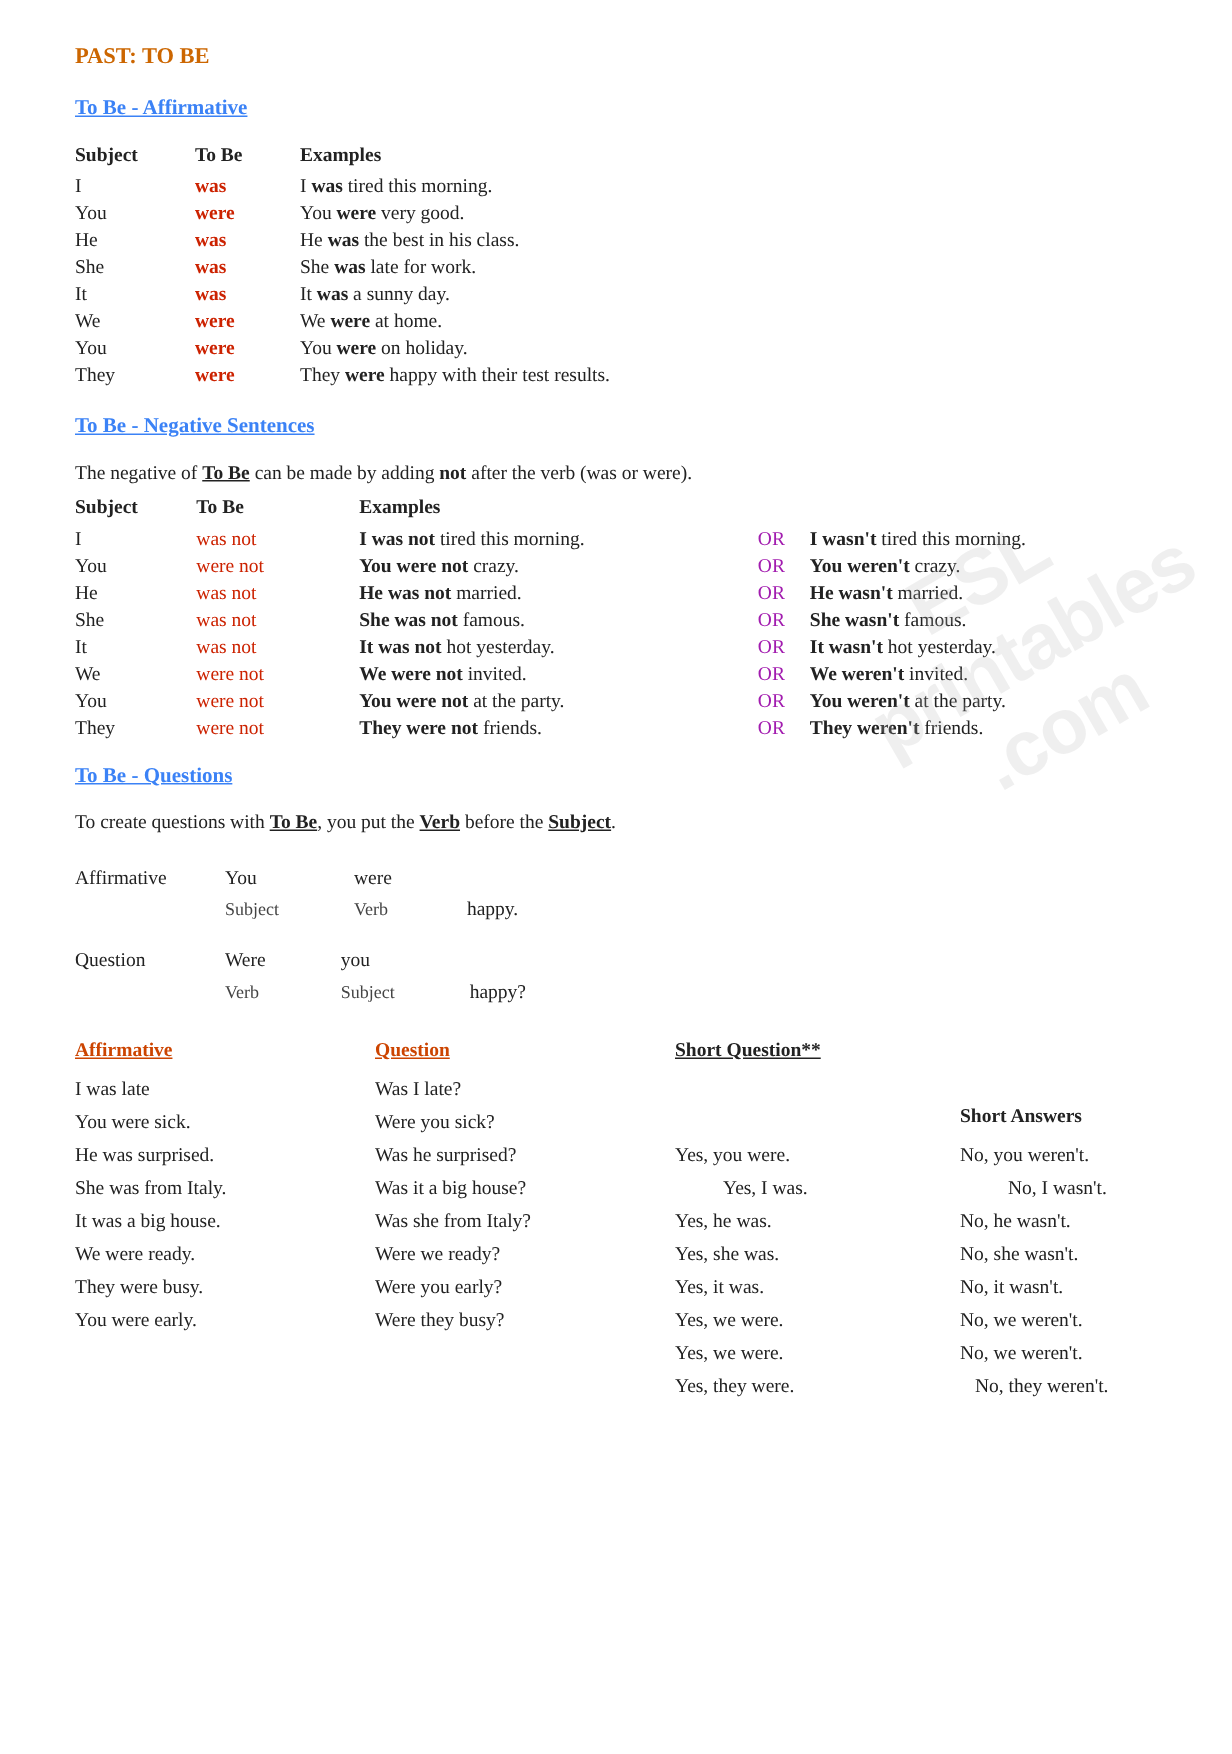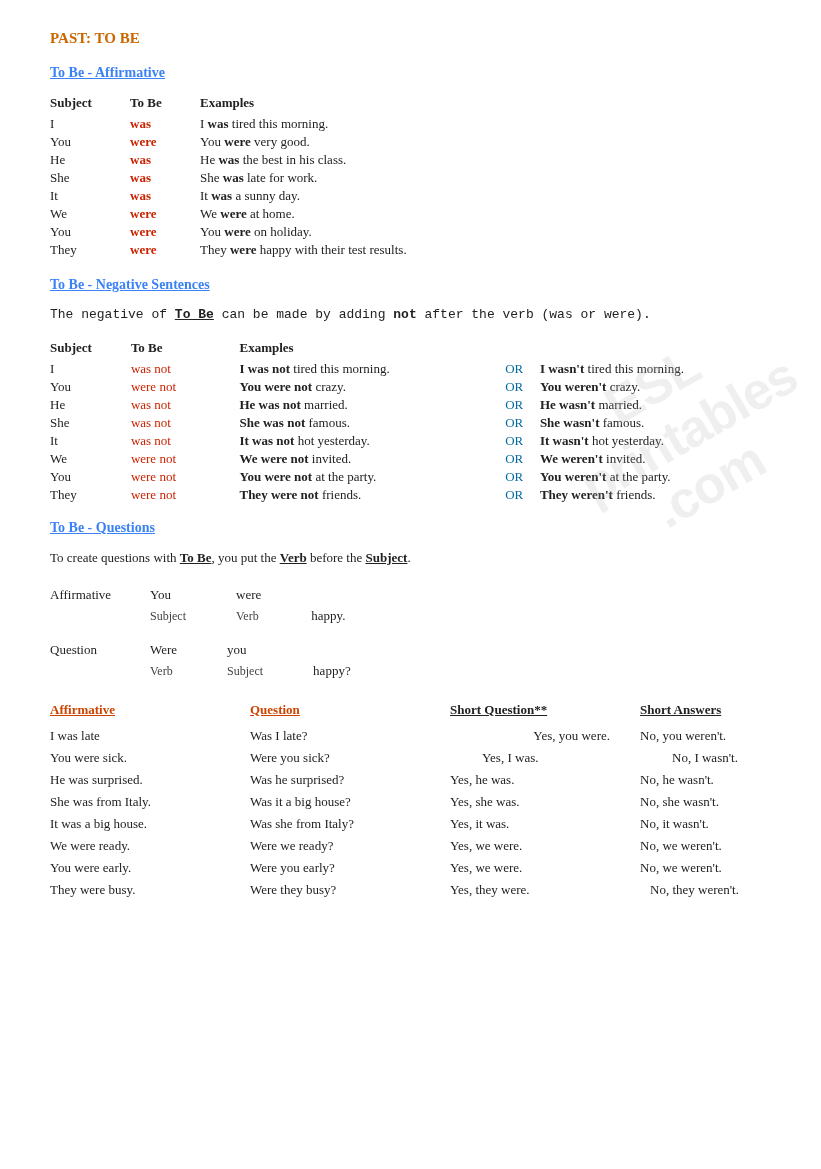--- a/index.html
+++ b/index.html
@@ -41,42 +41,41 @@
     }
     .affirmative-table td {
       padding: 1px 6px 1px 0;
       vertical-align: top;
       font-size: 13px;
     }
     .red { color: #cc2200; }
     .bold { font-weight: bold; }
     .intro-text {
       font-size: 13px;
-      margin-bottom: 12px;
+      margin-bottom: 2px;
       line-height: 1.6;
-      font-family: Liberation Mono, monospace;
     }
     .neg-table {
       width: 100%;
       border-collapse: collapse;
       margin-bottom: 16px;
     }
     .neg-table th {
       text-align: left;
       font-weight: bold;
       font-size: 13px;
       padding: 2px 8px 4px 0;
     }
     .neg-table td {
       padding: 1px 8px 1px 0;
       vertical-align: top;
       font-size: 13px;
       white-space: nowrap;
     }
-    .or-col { color: #0369a1; padding-right: 6px; }
+    .or-col { color: #a21caf; padding-right: 6px; }
     .questions-intro {
       font-size: 13px;
       margin-bottom: 14px;
       line-height: 1.6;
     }
     .questions-layout {
       margin-bottom: 16px;
       font-size: 13px;
       line-height: 1.8;
     }
@@ -336,45 +335,45 @@
 <div class="bottom-tables">
   <div class="affirm-col">
     <div class="affirm-col-header">Affirmative</div>
     <div id="affirm-list">
         <div>I was late</div>
         <div>You were sick.</div>
         <div>He was surprised.</div>
         <div>She was from Italy.</div>
         <div>It was a big house.</div>
         <div>We were ready.</div>
+        <div>They were busy.</div>
         <div>You were early.</div>
-        <div>They were busy.</div>
       </div>
   </div>
   <div class="question-col">
     <div class="question-col-header">Question</div>
     <div id="question-list">
         <div>Was I late?</div>
         <div>Were you sick?</div>
         <div>Was he surprised?</div>
         <div>Was it a big house?</div>
         <div>Was she from Italy?</div>
         <div>Were we ready?</div>
         <div>Were you early?</div>
         <div>Were they busy?</div>
       </div>
   </div>
   <div class="short-answers-section">
     <div style="display:flex; gap:30px; margin-bottom:4px;">
       <div style="width:160px; font-weight:bold; text-decoration:underline;">Short Question**</div>
-      <div style="font-weight:bold; text-decoration:underline;">Short Answers</div>
+      <div style="font-weight:bold; margin-top:44px;">Short Answers</div>
     </div>
     <div id="short-answers-list">
         <div style="display: flex; gap: 30px; font-size: 13px;">
-          <span style="width: 160px; text-align: right;">Yes, you were.</span>
+          <span style="width: 160px;">Yes, you were.</span>
           <span>No, you weren't.</span>
         </div>
         <div style="display: flex; gap: 30px; font-size: 13px;">
           <span style="width: 160px; margin-left: 32px;">Yes, I was.</span>
           <span>No, I wasn't.</span>
         </div>
         <div style="display: flex; gap: 30px; font-size: 13px;">
           <span style="width: 160px;">Yes, he was.</span>
           <span>No, he wasn't.</span>
         </div>

